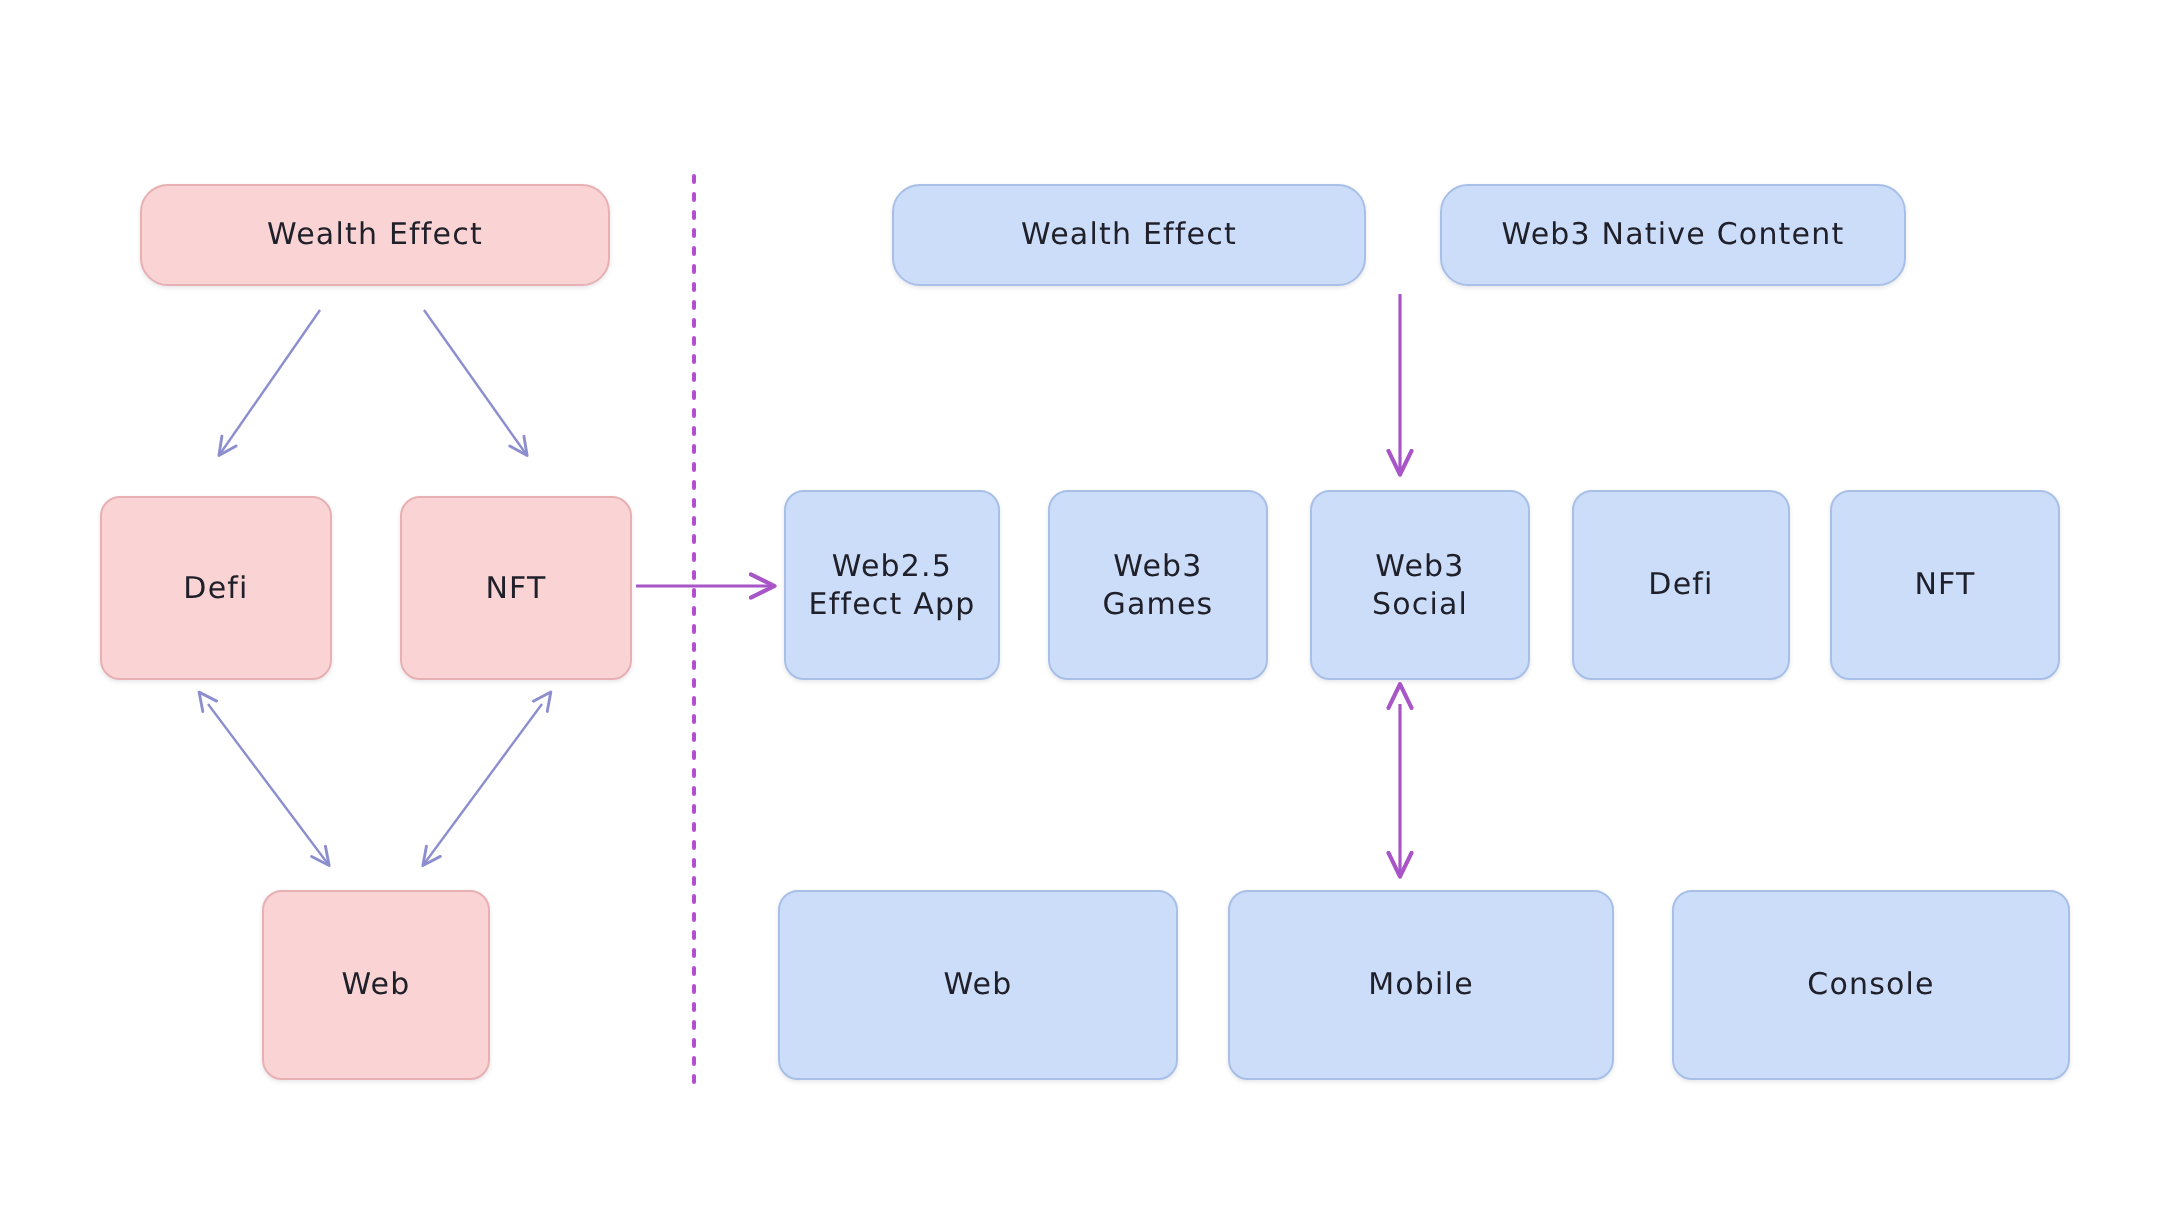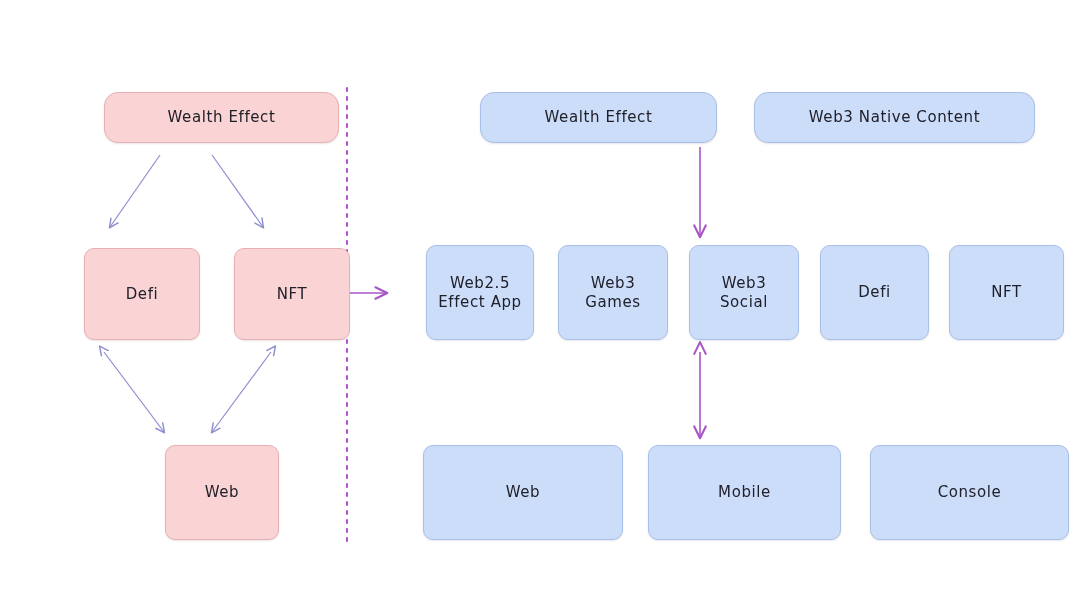--- a/index.html
+++ b/index.html
@@ -33,21 +33,20 @@
     text-align: center;
     box-sizing: border-box;
     border-radius: 10px;
     font-family: "DejaVu Sans", sans-serif;
     font-size: 15px;
     letter-spacing: 0.6px;
     color: #20202a;
     line-height: 1.25;
     white-space: pre-line;
     box-shadow: 0 1px 2px rgba(60, 60, 90, 0.13);
-    margin-left: 34px;
   }
   .node.pink {
     background: #fad4d4;
     border: 1px solid #e8b0b3;
   }
   .node.blue {
     background: #ccddfa;
     border: 1px solid #a8c0e8;
   }
   .node.pill {
@@ -108,21 +107,21 @@
   </div>
 
   <div class="node pink" style="left:131px; top:445px; width:114px; height:95px;">
     <span class="node-label">Web</span>
   </div>
 
   <div class="node blue pill" style="left:446px; top:92px; width:237px; height:51px;">
     <span class="node-label">Wealth Effect</span>
   </div>
 
-  <div class="node blue pill" style="left:720px; top:92px; width:281px; height:51px;">
+  <div class="node blue pill" style="left:720px; top:92px; width:233px; height:51px;">
     <span class="node-label">Web3 Native Content</span>
   </div>
 
   <div class="node blue" style="left:392px; top:245px; width:108px; height:95px;">
     <span class="node-label">Web2.5
 Effect App</span>
   </div>
 
   <div class="node blue" style="left:524px; top:245px; width:110px; height:95px;">
     <span class="node-label">Web3

